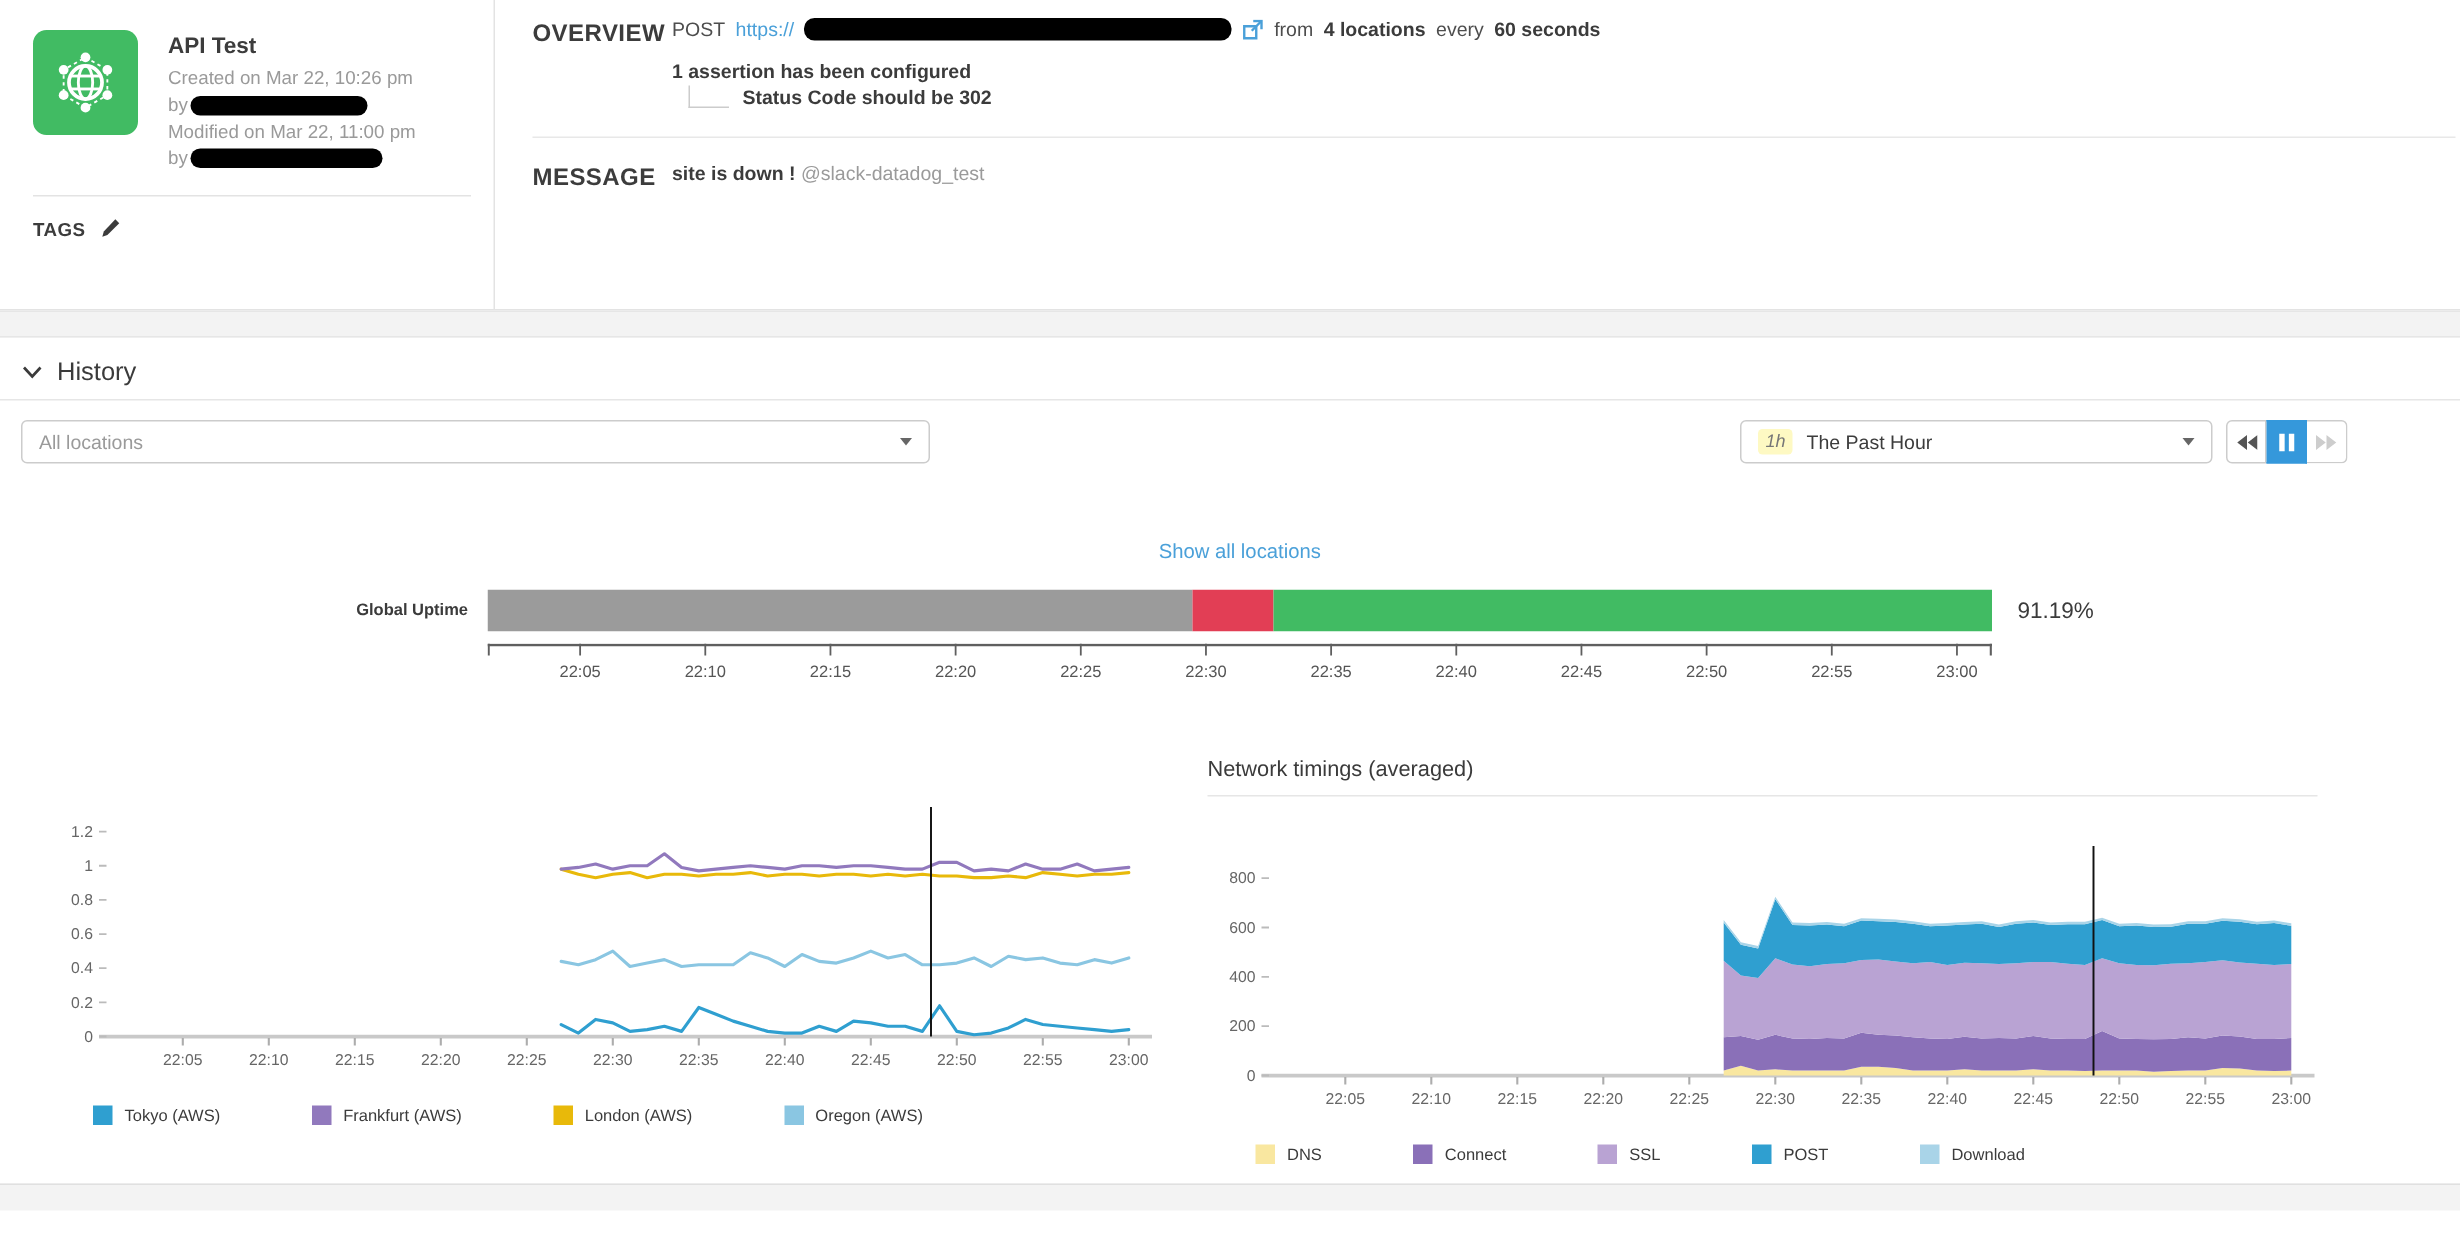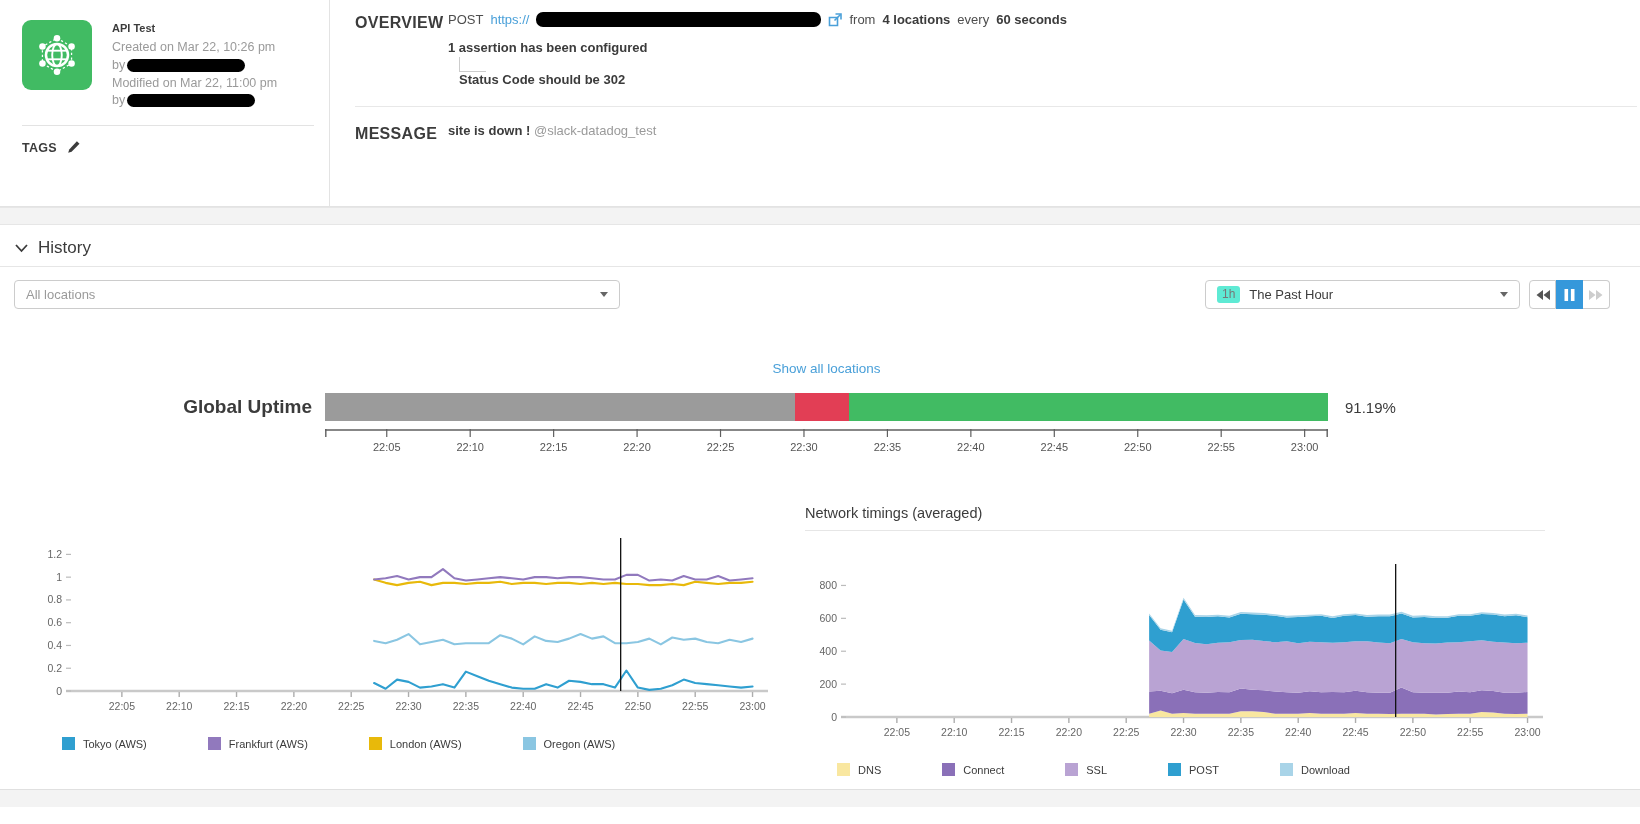--- a/index.html
+++ b/index.html
@@ -5,21 +5,21 @@
   * { box-sizing: border-box; margin: 0; padding: 0; }
   html,body { width:1640px; height:824px; overflow:hidden; background:#fff;
     font-family:"Liberation Sans","DejaVu Sans",sans-serif; color:#4d4d4d; }
 
   
   .top-card { display:flex; height:207px; border-bottom:1px solid #e3e3e3; }
   .left-panel { width:330px; border-right:1px solid #e3e3e3; padding:20px 18px 0 22px; }
   .test-identity { display:flex; gap:20px; }
   .test-icon { width:70px; height:70px; background:#41bb63; border-radius:9px;
     display:flex; align-items:center; justify-content:center; flex:none; }
-  .test-title { font-size:11px; font-weight:700; color:#3c3c3c; margin:2px 0 5px; }
+  .test-title { font-size:15px; font-weight:700; color:#3c3c3c; margin:2px 0 5px; }
   .meta-line { font-size:12.5px; color:#9a9a9a; line-height:1.42; }
   .redacted { display:inline-block; background:#000; border-radius:7px; height:13px; vertical-align:middle; }
   .redact-author { width:118px; margin-left:2px; }
   .redact-author2 { width:128px; }
   .left-divider { border:none; border-top:1px solid #e3e3e3; margin:15px 0 0; width:292px; }
   .tags-head { margin-top:14px; display:flex; align-items:center; gap:9px;
     font-size:12.5px; font-weight:700; color:#3c3c3c; letter-spacing:.3px; }
   .tags-list { margin-top:9px; }
   .tag-chip { display:inline-block; background:#ebebeb; border:1px solid #e0e0e0; color:#696969;
     font-size:12px; padding:2px 8px 3px; border-radius:3px; cursor:pointer; }
@@ -27,53 +27,53 @@
   .right-panel { flex:1; padding:12px 0 0 25px; }
   .info-row { display:flex; }
   .section-label { width:93px; flex:none; font-size:16px; font-weight:700; color:#3c3c3c;
     letter-spacing:.3px; padding-top:2px; }
   .info-body { font-size:13px; color:#4d4d4d; }
   .url-line { display:flex; align-items:flex-end; gap:7px; flex-wrap:nowrap; }
   .link { color:#4aa0d9; text-decoration:none; cursor:pointer; }
   .url-redacted { width:285px; height:15px; border-radius:7px; }
   .bold { font-weight:700; color:#3b3b3b; }
   .assertion-line { margin-top:13px; font-weight:700; color:#3b3b3b; }
-  .assertion-detail { margin-top:2px; display:flex; align-items:flex-start; padding-left:11px;flex-direction:column; }
+  .assertion-detail { margin-top:2px; display:flex; align-items:center; padding-left:11px; }
   .tree-elbow { display:inline-block; width:27px; height:15px;
     border-left:1px solid #ccc; border-bottom:1px solid #ccc; margin-right:9px; }
   .overview-divider { border:none; border-top:1px solid #e8e8e8; margin:19px 0 16px; width:1282px; }
   .mention { color:#9a9a9a; }
 
   .gray-band { height:18px; background:#f3f3f3; border-top:1px solid #e6e6e6; border-bottom:1px solid #e6e6e6; }
 
   
   .history-header { display:flex; align-items:center; gap:9px; padding:13px 0 8px 14px;
     font-size:17px; color:#3b3b3b; border-bottom:1px solid #e6e6e6; cursor:pointer; }
   .controls-row { display:flex; justify-content:space-between; align-items:center;
-    margin-top:13px; padding:0 30px 0 14px; }
+    margin-top:13px; padding:0 75px 0 14px; }
   .select { height:29px; border:1px solid #ccc; border-radius:4px; background:#fff;
     display:flex; align-items:center; padding:0 11px; font-size:13px; cursor:pointer; }
   .select-locations { width:606px; color:#9a9a9a; }
   .caret { width:0; height:0; border-left:4.5px solid transparent; border-right:4.5px solid transparent;
     border-top:5px solid #666; margin-left:auto; }
   .right-controls { display:flex; gap:9px; }
   .select-timerange { width:315px; color:#3c3c3c; gap:9px; }
-  .range-badge { background:#5eead4; border-radius:3px; padding:1px 5px 2px; font-size:12px; color:#777; }
+  .range-badge { background:#fef9c3; border-radius:3px; padding:1px 5px 2px; font-size:12px; color:#777;font-style:italic; }
   .btn-group { display:flex; }
   .pb-btn { width:27px; height:29px; background:#fff; border:1px solid #ccc; border-left-width:0;
     display:flex; align-items:center; justify-content:center; cursor:pointer; }
   .pb-btn:first-child { border-left-width:1px; border-radius:4px 0 0 4px; }
   .pb-btn:last-child { border-radius:0 4px 4px 0; }
   .pb-btn.active { background:#3598db; border-color:#3598db; }
 
   
   .show-all-wrap { margin-left:325px; width:1003px; text-align:center; margin-top:50px; }
   .show-all-link { color:#4aa0d9; font-size:13.5px; text-decoration:none; cursor:pointer; }
   .uptime-row { display:flex; align-items:center; margin-top:16px; }
-  .uptime-label { width:312px; flex:none; text-align:right; font-size:19px; font-weight:700; color:#3b3b3b; }
+  .uptime-label { width:312px; flex:none; text-align:right; font-size:11px; font-weight:700; color:#3b3b3b; }
   .uptime-bar { margin-left:13px; width:1003px; height:28px; display:flex; overflow:hidden; }
   .uptime-bar > div { height:100%; }
   .uptime-value { margin-left:17px; font-size:15px; color:#3b3b3b; }
   .uptime-axis { display:block; margin:8px 0 0 325px; }
 
   
   .charts-row { display:flex; gap:35px; padding:0 0 0 30px; margin-top:50px; }
   .chart-box { width:740px; }
   .chart-title { font-size:14.5px; color:#3b3b3b; padding-bottom:9px; border-bottom:1px solid #e6e6e6; }
   svg.plot { display:block; margin-top:18px; }

